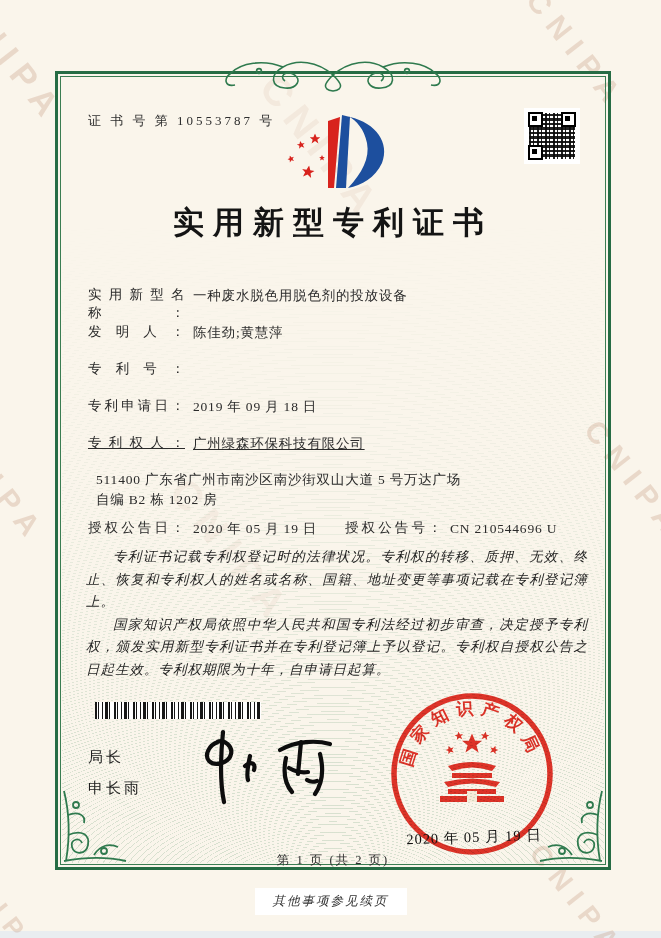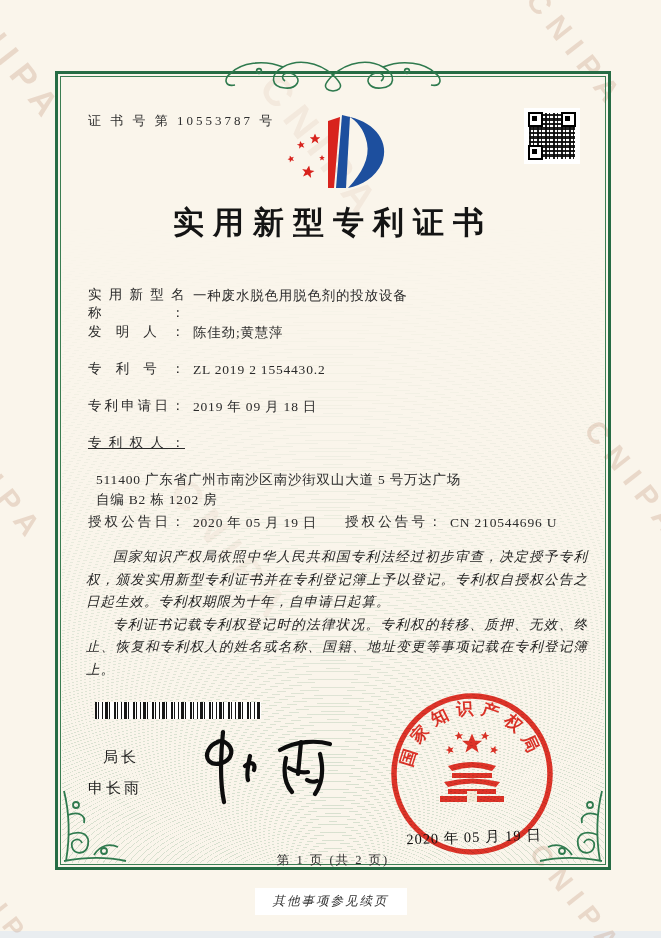--- a/index.html
+++ b/index.html
@@ -53,36 +53,36 @@
   .title{position:absolute;left:55px;top:202px;width:556px;text-align:center;
          font-size:31px;font-weight:bold;letter-spacing:9px;color:#141414;z-index:4;}
 
   
   .fields{position:absolute;left:88px;top:286px;width:500px;z-index:4;font-size:13.5px;color:#2b2b2b;}
   .frow{position:absolute;left:0;display:flex;}
   .flabel{display:inline-block;width:97px;text-align:justify;text-align-last:justify;
           flex:none;letter-spacing:0.5px;}
   .fvalue{margin-left:8px;white-space:pre-line;letter-spacing:0.8px;line-height:20px;}
   .r0{top:0;justify-content:space-between;} .r1{top:37px;} .r2{top:74px;} .r3{top:111px;} .r4{top:148px;text-decoration:underline;}
-  .r5{top:184px;} .r6{top:227px;} .f2{left:257px;}
+  .r5{top:184px;} .r6{top:233px;} .f2{left:257px;}
 
   
   .paras{position:absolute;left:86px;top:546px;width:502px;z-index:4;
          font-size:13.5px;font-style:italic;line-height:22.5px;color:#1f1f1f;
          text-align:justify;letter-spacing:1px;}
   .paras p{margin:0;text-indent:2em;}
 
   
   .barcode{position:absolute;left:95px;top:702px;width:166px;height:17px;z-index:4;
      background:repeating-linear-gradient(90deg,
        #161616 0 2px,#fff 2px 3px,#161616 3px 4px,#fff 4px 7px,#161616 7px 8px,
        #fff 8px 10px,#161616 10px 13px,#fff 13px 14px,#161616 14px 15px,#fff 15px 19px);}
   .signer{position:absolute;left:88px;z-index:4;font-family:"Liberation Sans","DejaVu Sans",sans-serif;
           font-size:15px;letter-spacing:3px;color:#1c1c1c;}
-  .signer-title{top:748px;margin-left:15px;} .signer-name{top:779px;}
+  .signer-title{top:748px;} .signer-name{top:779px;}
   .signature{position:absolute;left:188px;top:726px;z-index:5;}
 
   .seal{position:absolute;left:388px;top:690px;width:168px;height:168px;z-index:6;
         mix-blend-mode:multiply;opacity:.92;}
   .seal-date{position:absolute;left:394px;top:828px;width:160px;text-align:center;z-index:7;
              font-size:14.5px;color:#111;letter-spacing:1px;transform:rotate(-2deg);}
 
   
   .page-num{position:absolute;left:55px;top:852px;width:556px;text-align:center;
             font-size:12.5px;letter-spacing:2px;color:#2e2e2e;z-index:4;}
@@ -177,46 +177,46 @@
   <div class="frow r0">
     <span class="flabel">实用新型名称：</span>
     <span class="fvalue">一种废水脱色用脱色剂的投放设备</span>
   </div>
   <div class="frow r1">
     <span class="flabel">发明人：</span>
     <span class="fvalue">陈佳劲;黄慧萍</span>
   </div>
   <div class="frow r2">
     <span class="flabel">专利号：</span>
-    <span class="fvalue">ZL 2019 2 1554430.2</span>
   </div>
   <div class="frow r3">
     <span class="flabel">专利申请日：</span>
     <span class="fvalue">2019 年 09 月 18 日</span>
   </div>
   <div class="frow r4">
     <span class="flabel">专利权人：</span>
+    <span class="fvalue">广州绿森环保科技有限公司</span>
   </div>
   <div class="frow r5">
     <span class="fvalue">511400 广东省广州市南沙区南沙街双山大道 5 号万达广场
 自编 B2 栋 1202 房</span>
   </div>
   <div class="frow r6">
     <span class="flabel">授权公告日：</span>
     <span class="fvalue">2020 年 05 月 19 日</span>
   </div>
   <div class="frow r6 f2">
     <span class="flabel">授权公告号：</span>
     <span class="fvalue">CN 210544696 U</span>
   </div>
 </div>
 
 <div class="paras">
+  <p>专利证书记载专利权登记时的法律状况。专利权的转移、质押、无效、终止、恢复和专利权人的姓名或名称、国籍、地址变更等事项记载在专利登记簿上。</p>
   <p>国家知识产权局依照中华人民共和国专利法经过初步审查，决定授予专利权，颁发实用新型专利证书并在专利登记簿上予以登记。专利权自授权公告之日起生效。专利权期限为十年，自申请日起算。</p>
-  <p>专利证书记载专利权登记时的法律状况。专利权的转移、质押、无效、终止、恢复和专利权人的姓名或名称、国籍、地址变更等事项记载在专利登记簿上。</p>
 </div>
 
 <div class="barcode"></div>
 
 <div class="signer signer-title">局长</div>
 <div class="signer signer-name">申长雨</div>
 
 <svg class="signature" width="165" height="88" viewBox="0 0 165 88">
   <g fill="none" stroke="#0d0d0d" stroke-width="4.2" stroke-linecap="round">
     <path d="M30,16 C21,19 16,29 21,35 C27,41 41,37 43,28 C45,20 36,13 29,16 Z"></path>

